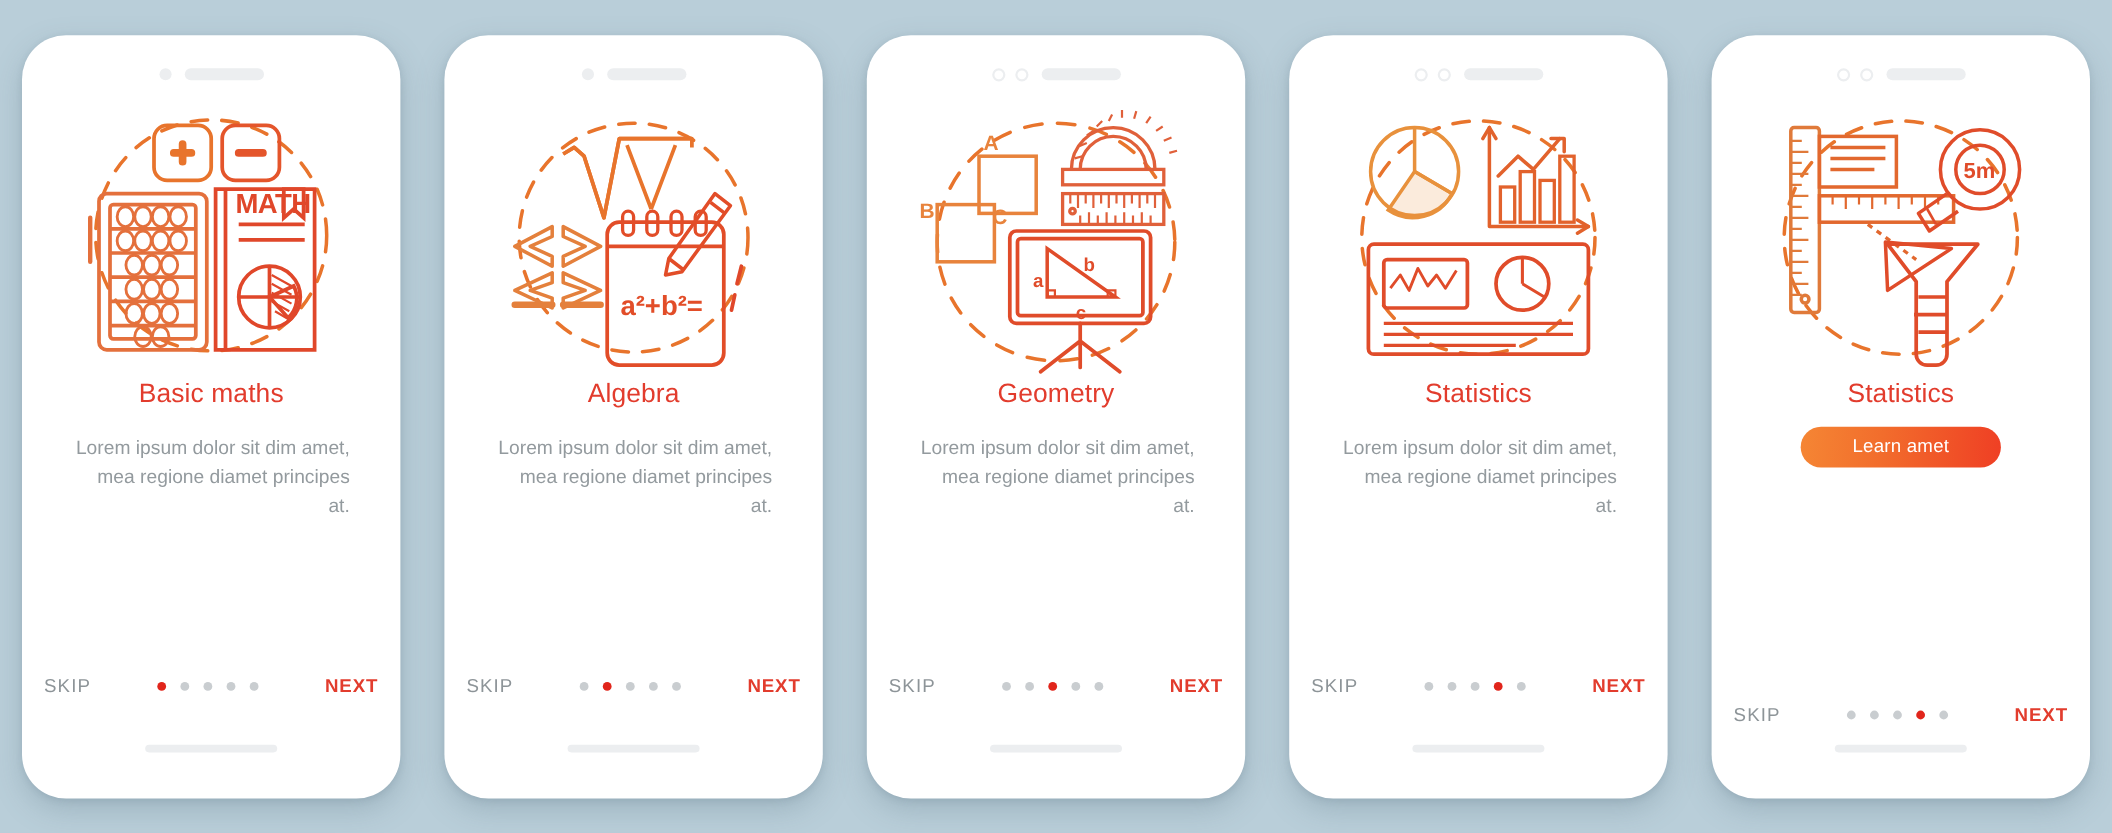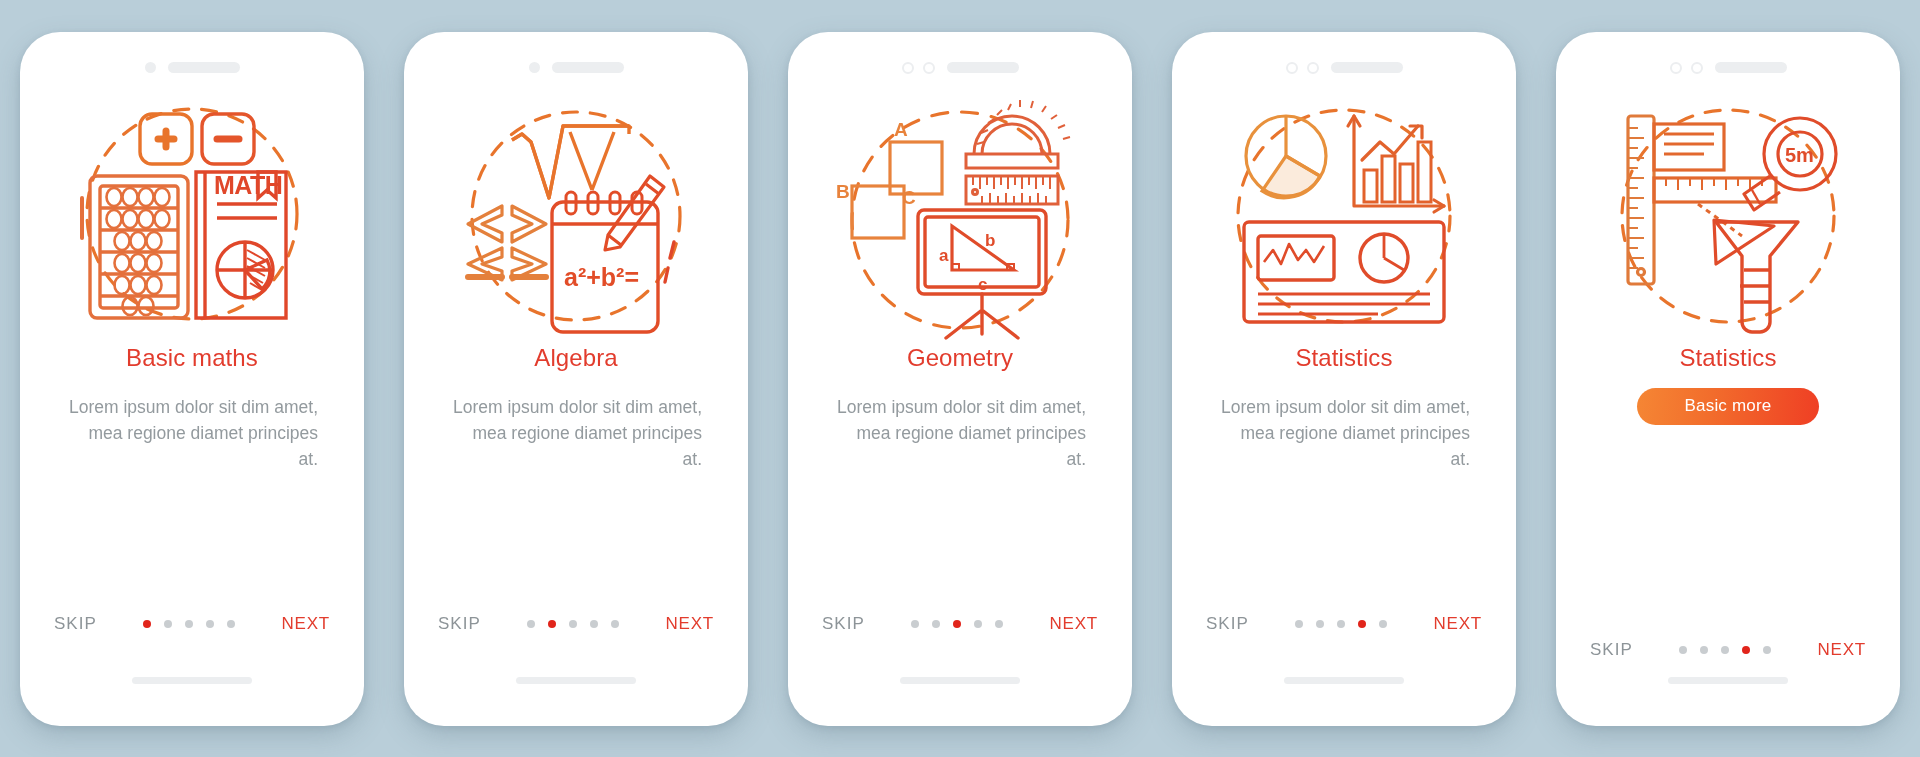--- a/index.html
+++ b/index.html
@@ -112,34 +112,34 @@
 
   
   .nav {
     position: absolute;
     left: 0;
     width: 100%;
     bottom: 92px;
     display: flex;
     align-items: center;
     justify-content: space-between;
-    padding: 0 34px;
+    padding: 0 20px;
   }
   .nav.with-button { bottom: 66px; }
 
   .skip, .next {
     font-size: 17px;
     letter-spacing: 1px;
     cursor: pointer;
     background: none;
     border: none;
     font-family: "Liberation Sans", sans-serif;
   }
   .skip { color: #8d9498; }
-  .next { color: #e23c2d; font-weight: normal; letter-spacing: .8px; }
+  .next { color: #e23c2d; font-weight: bold; letter-spacing: .8px; }
 
   .dots { display: flex; gap: 13px; align-items: center; }
   .dot {
     width: 8px; height: 8px;
     border-radius: 50%;
     background: #c9cdd0;
     cursor: pointer;
   }
   .dot.active { background: #e1251b; }
 
@@ -439,21 +439,21 @@
     <text x="187" y="68" font-family="Liberation Sans, sans-serif" font-size="20" font-weight="bold" fill="#e04c2a">5m</text>
     <g stroke="#e04c2a" stroke-width="3.4" fill="none" stroke-linejoin="round">
       <path d="M118 128h82l-28 34v66a10 10 0 0 1-10 10h-8a10 10 0 0 1-10-10v-66z"></path>
       <path d="M146 176h26M142 192h30M146 208h26"></path>
     </g>
     <g stroke="#e04c2a" stroke-width="3.2" fill="none" stroke-linejoin="round">
       <path d="M116 126l60 6-58 38z"></path>
     </g>
   </svg>
       <div class="card-title">Statistics</div>
-      <button class="learn-more">Basic more</button>
+      <button class="learn-more">Learn amet</button>
       <div class="nav with-button">
         <button class="skip">SKIP</button>
         <div class="dots">
           <span class="dot"></span>
           <span class="dot"></span>
           <span class="dot"></span>
           <span class="dot active"></span>
           <span class="dot"></span>
         </div>
         <button class="next">NEXT</button>

